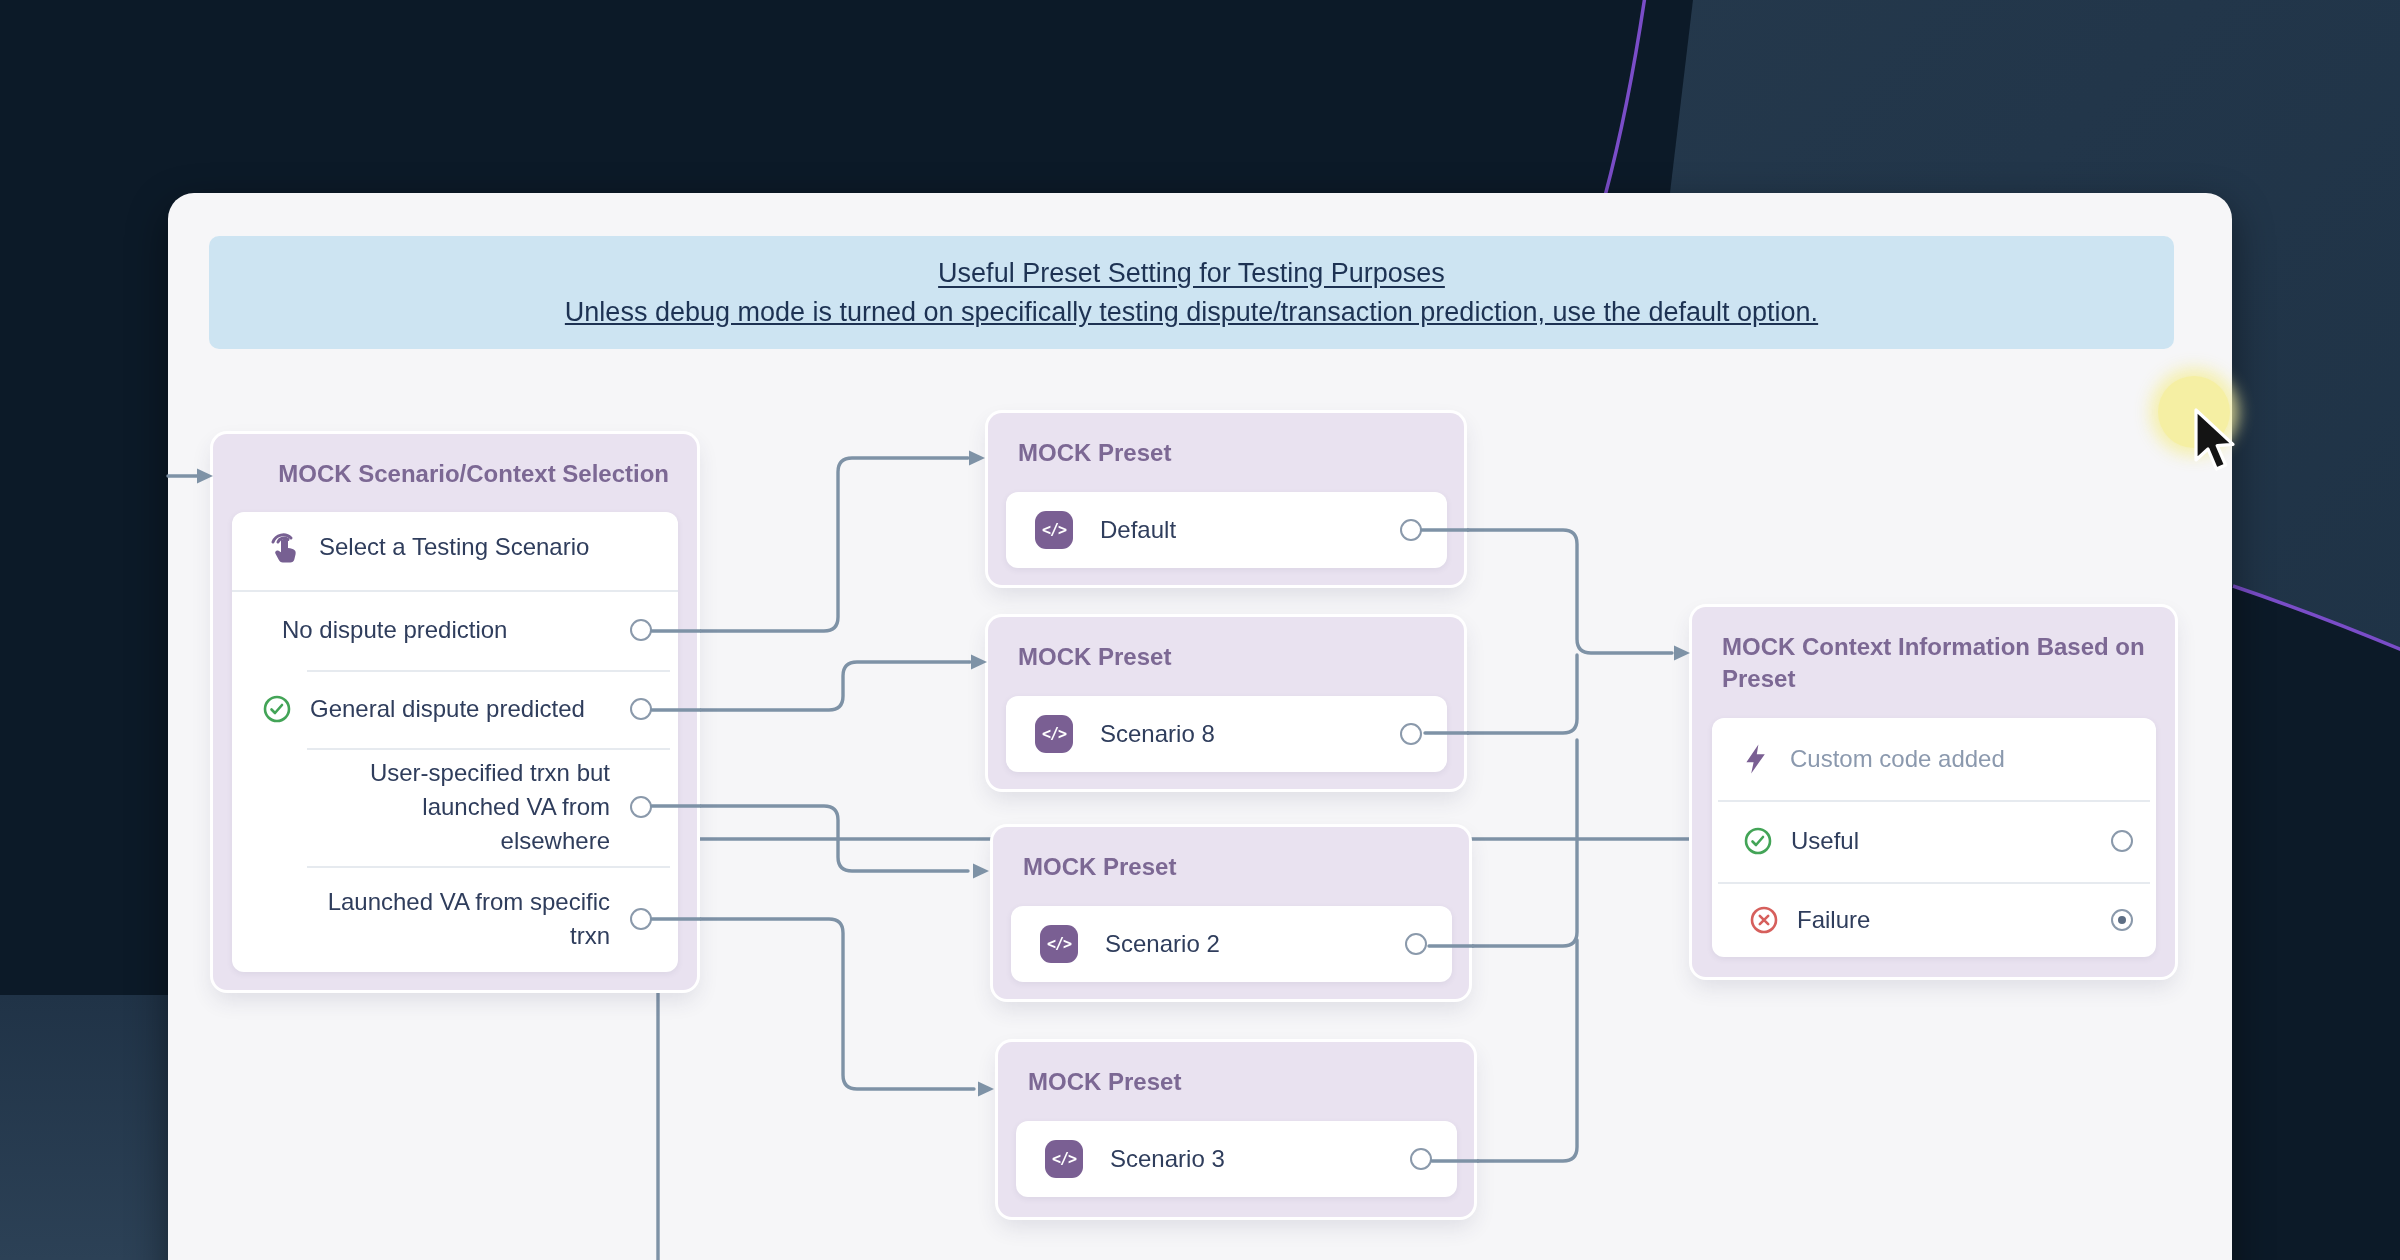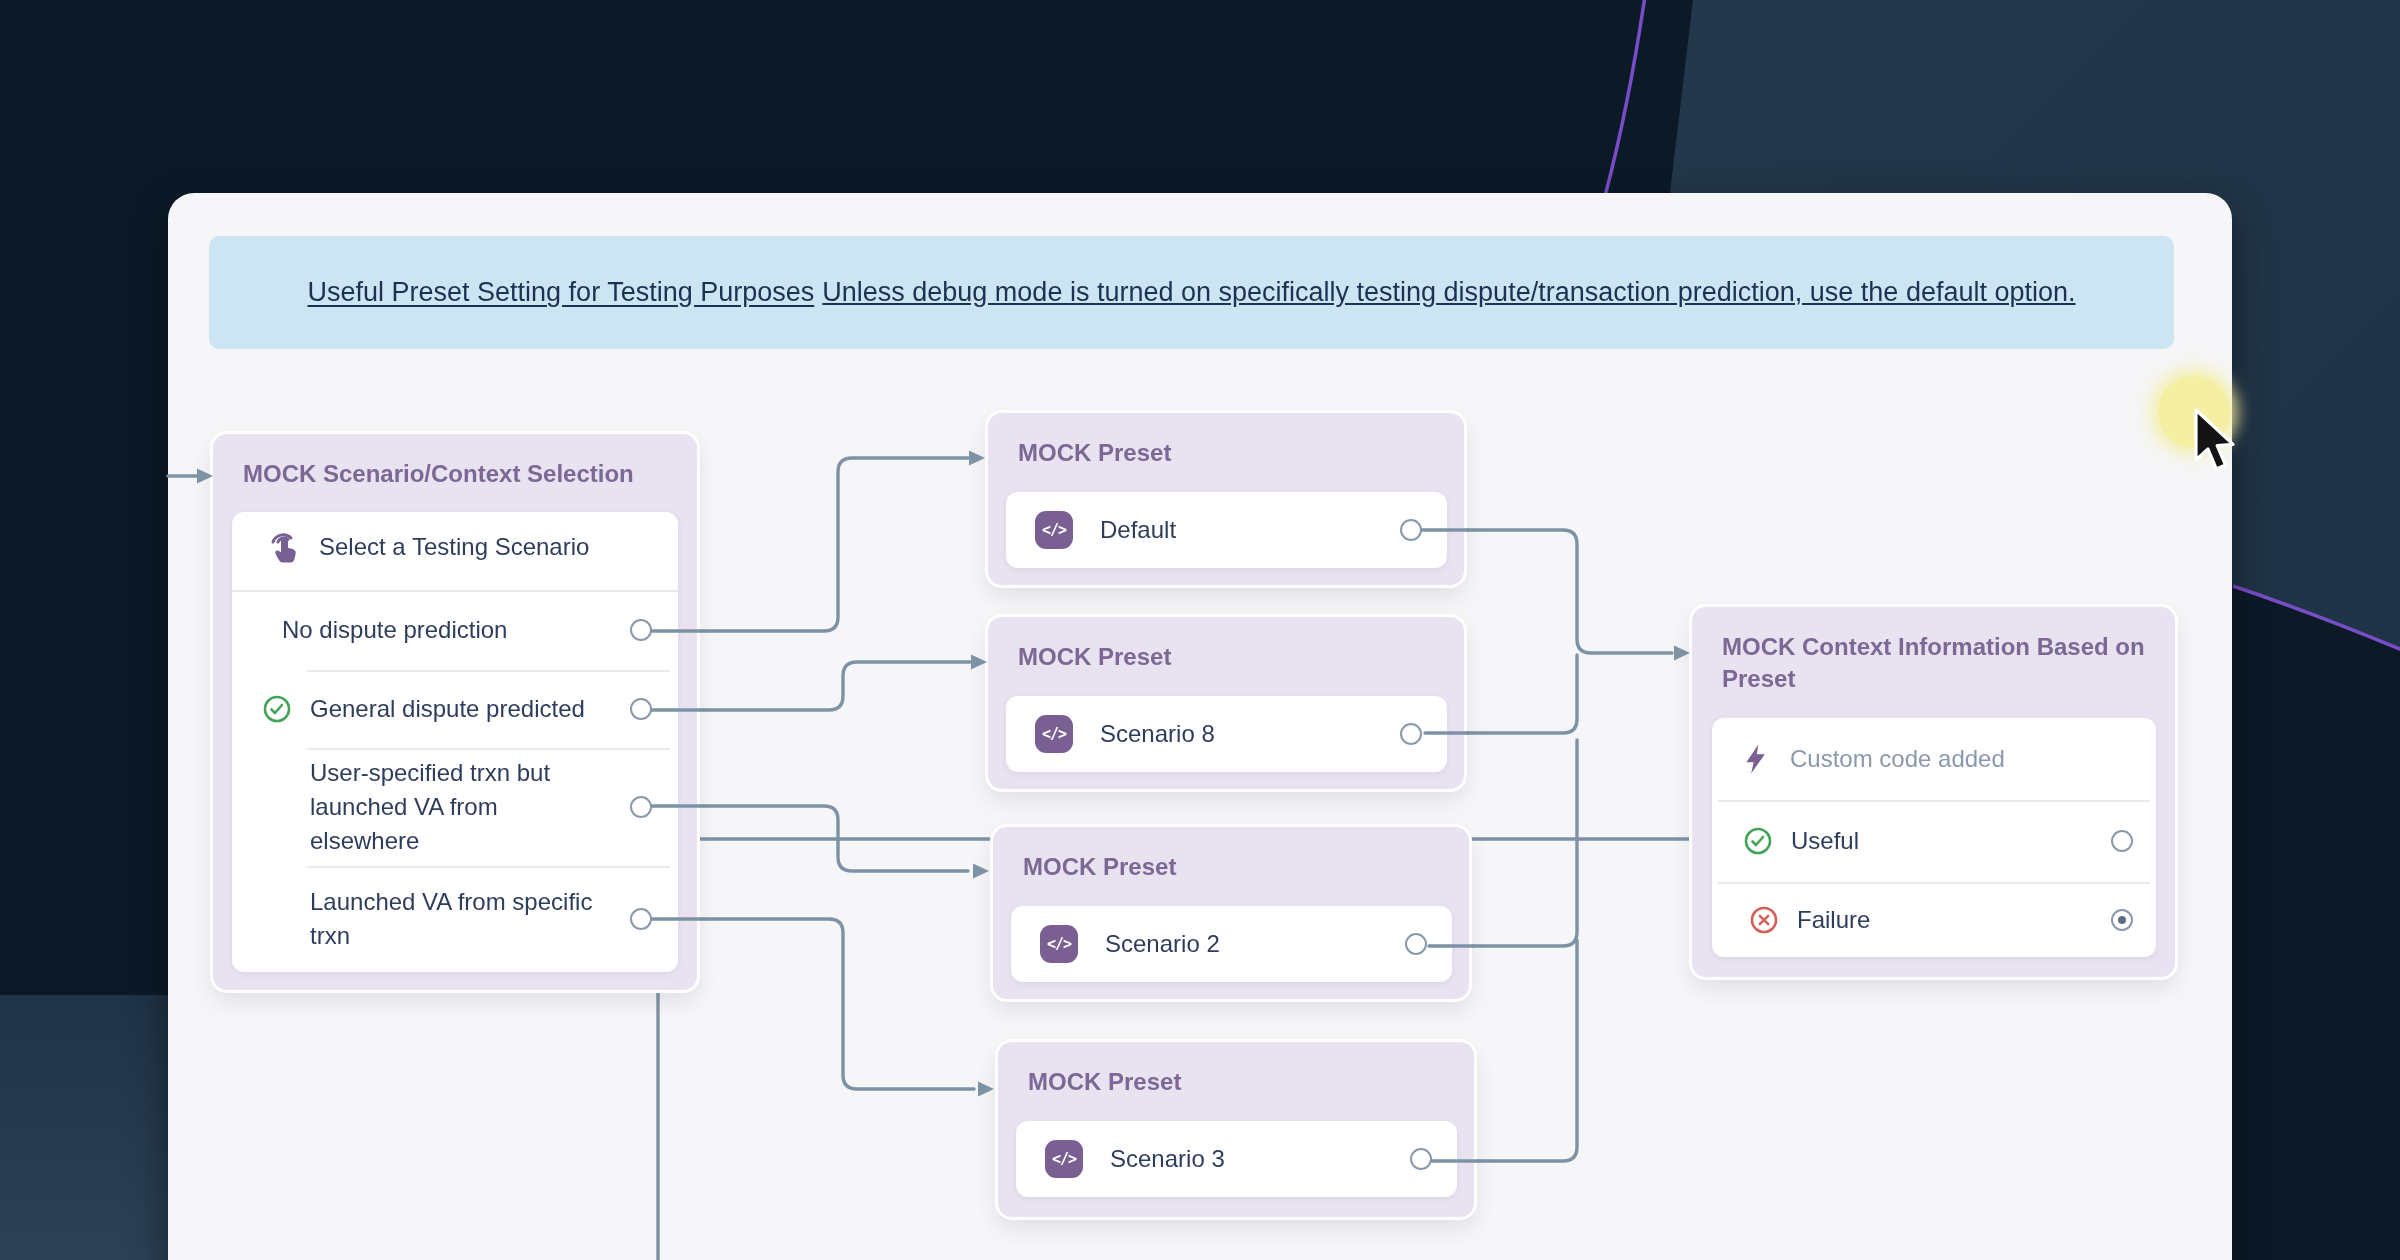--- a/index.html
+++ b/index.html
@@ -21,21 +21,21 @@
   .bg-lines{position:absolute;inset:0;pointer-events:none;}
   
   .canvas{
     position:absolute;left:168px;top:193px;width:2064px;height:1140px;
     background:#f6f6f8;border-radius:26px;
     box-shadow:0 14px 40px rgba(0,0,0,.45);
   }
   .banner{
     position:absolute;left:209px;top:236px;width:1965px;height:113px;
     background:#cde4f2;border-radius:10px;
-    display:flex;align-items:center;justify-content:center;
+    display:flex;flex-direction:column;align-items:center;justify-content:center;
     gap:8px;color:#1d3253;
   }
   .banner .t{font-size:27px;text-decoration:underline;text-underline-offset:4px;}
   .banner .s{font-size:27px;text-decoration:underline;}
   
   .wires{position:absolute;inset:0;pointer-events:none;}
   .wires path{stroke:#7e92a6;stroke-width:3.4;fill:none;stroke-linecap:round;stroke-linejoin:round;}
   .wires .arrow{fill:#7e92a6;stroke:none;}
   
   .node{
@@ -111,21 +111,21 @@
 
   <path d="M 1411,530 L 1563,530 Q 1577,530 1577,544 L 1577,639 Q 1577,653 1591,653 L 1672,653"></path>
 
   <path d="M 1414,733 L 1563,733 Q 1577,733 1577,719 L 1577,655"></path>
 
   <path d="M 1418,946 L 1563,946 Q 1577,946 1577,932 L 1577,740"></path>
 
   <path d="M 1421,1161 L 1563,1161 Q 1577,1161 1577,1147 L 1577,940"></path>
 </svg>
 
-<div class="node" style="left:213px;top:434px;width:484px;height:556px;">
+<div class="node" style="left:213px;top:434px;width:484px;height:556px;text-align:right;">
   <div class="node-header">MOCK Scenario/Context Selection</div>
   <div class="node-card" style="left:19px;top:78px;width:446px;height:460px;">
 
     <div class="row" style="top:0;height:69px;">
       <svg class="icn" style="margin-left:33px;" width="40" height="40" viewBox="0 0 40 40">
         <path d="M8 15 a11 11 0 0 1 18 -4" stroke="#776092" stroke-width="3" fill="none" stroke-linecap="round"></path>
         <path d="M13 15 a6.5 6.5 0 0 1 10 -2.5" stroke="#776092" stroke-width="3" fill="none" stroke-linecap="round"></path>
         <path d="M18 13 c0-3 5-3 5 0 l0 8 c6 0.5 8.5 2.5 7.5 6.5 l-1.2 5 c-0.5 2-2 3-4 3 l-7.5 0 c-2 0-3.2-1-4.2-3 l-3.2-6 c-1-2 1.2-3.8 3.2-2.8 l2.4 1.6 0-12.3 z" fill="#776092"></path>
       </svg>
       <div class="label" style="margin-left:14px;">Select a Testing Scenario</div>

